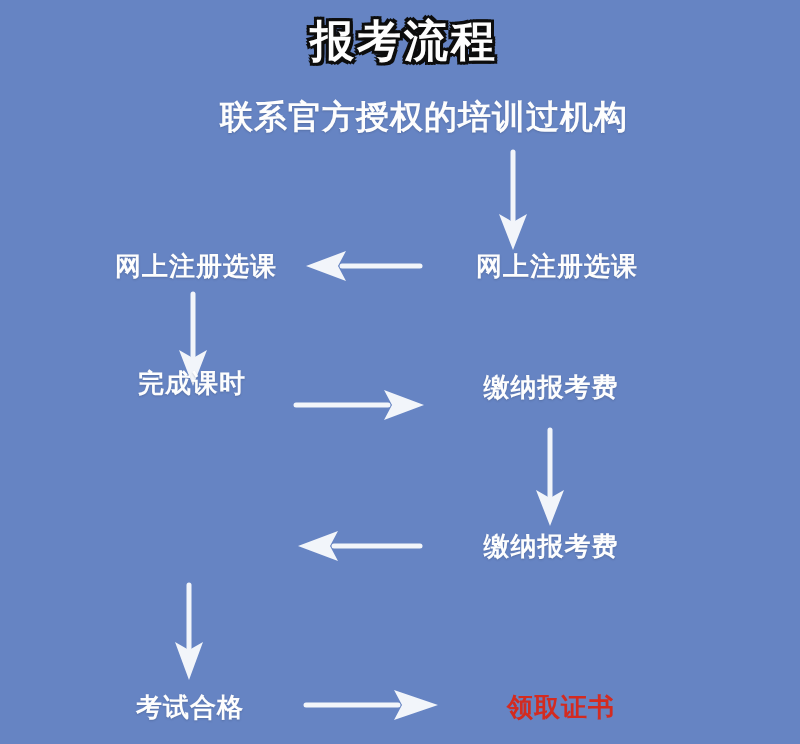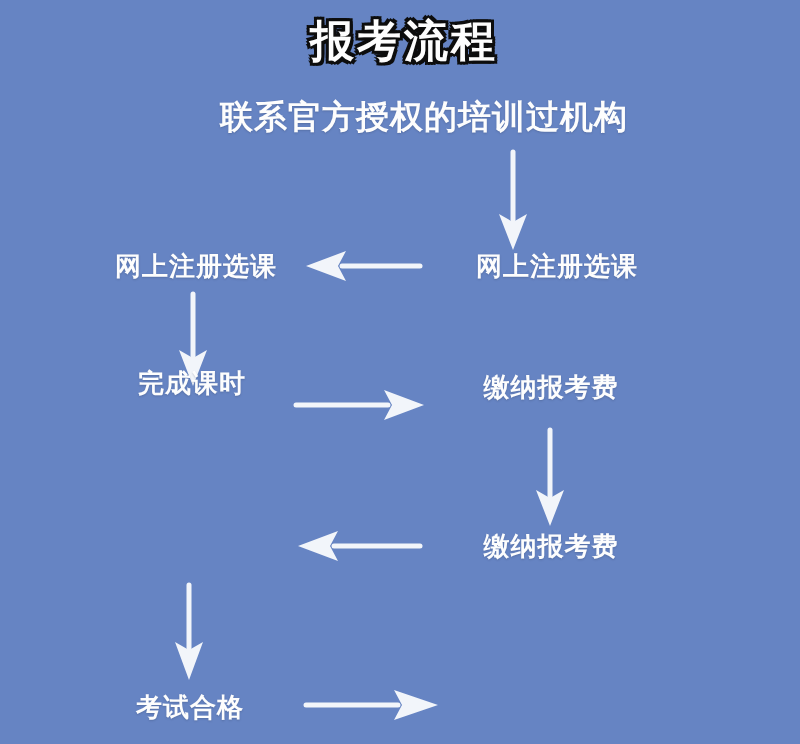--- a/index.html
+++ b/index.html
@@ -105,14 +105,15 @@
     </g>
   </svg>
 
   <div class="node" id="node-contact-agency">联系官方授权的培训过机构</div>
   <div class="node" id="node-meet-requirements">网上注册选课</div>
   <div class="node" id="node-register-online">网上注册选课</div>
   <div class="node" id="node-complete-course">完成课时</div>
   <div class="node" id="node-pay-fee">缴纳报考费</div>
   <div class="node" id="node-prepare-materials">缴纳报考费</div>
   <div class="node" id="node-exam-pass">考试合格</div>
+  <div class="node highlight" id="node-get-certificate">领取证书</div>
 
 </div>
 
 </body></html>

